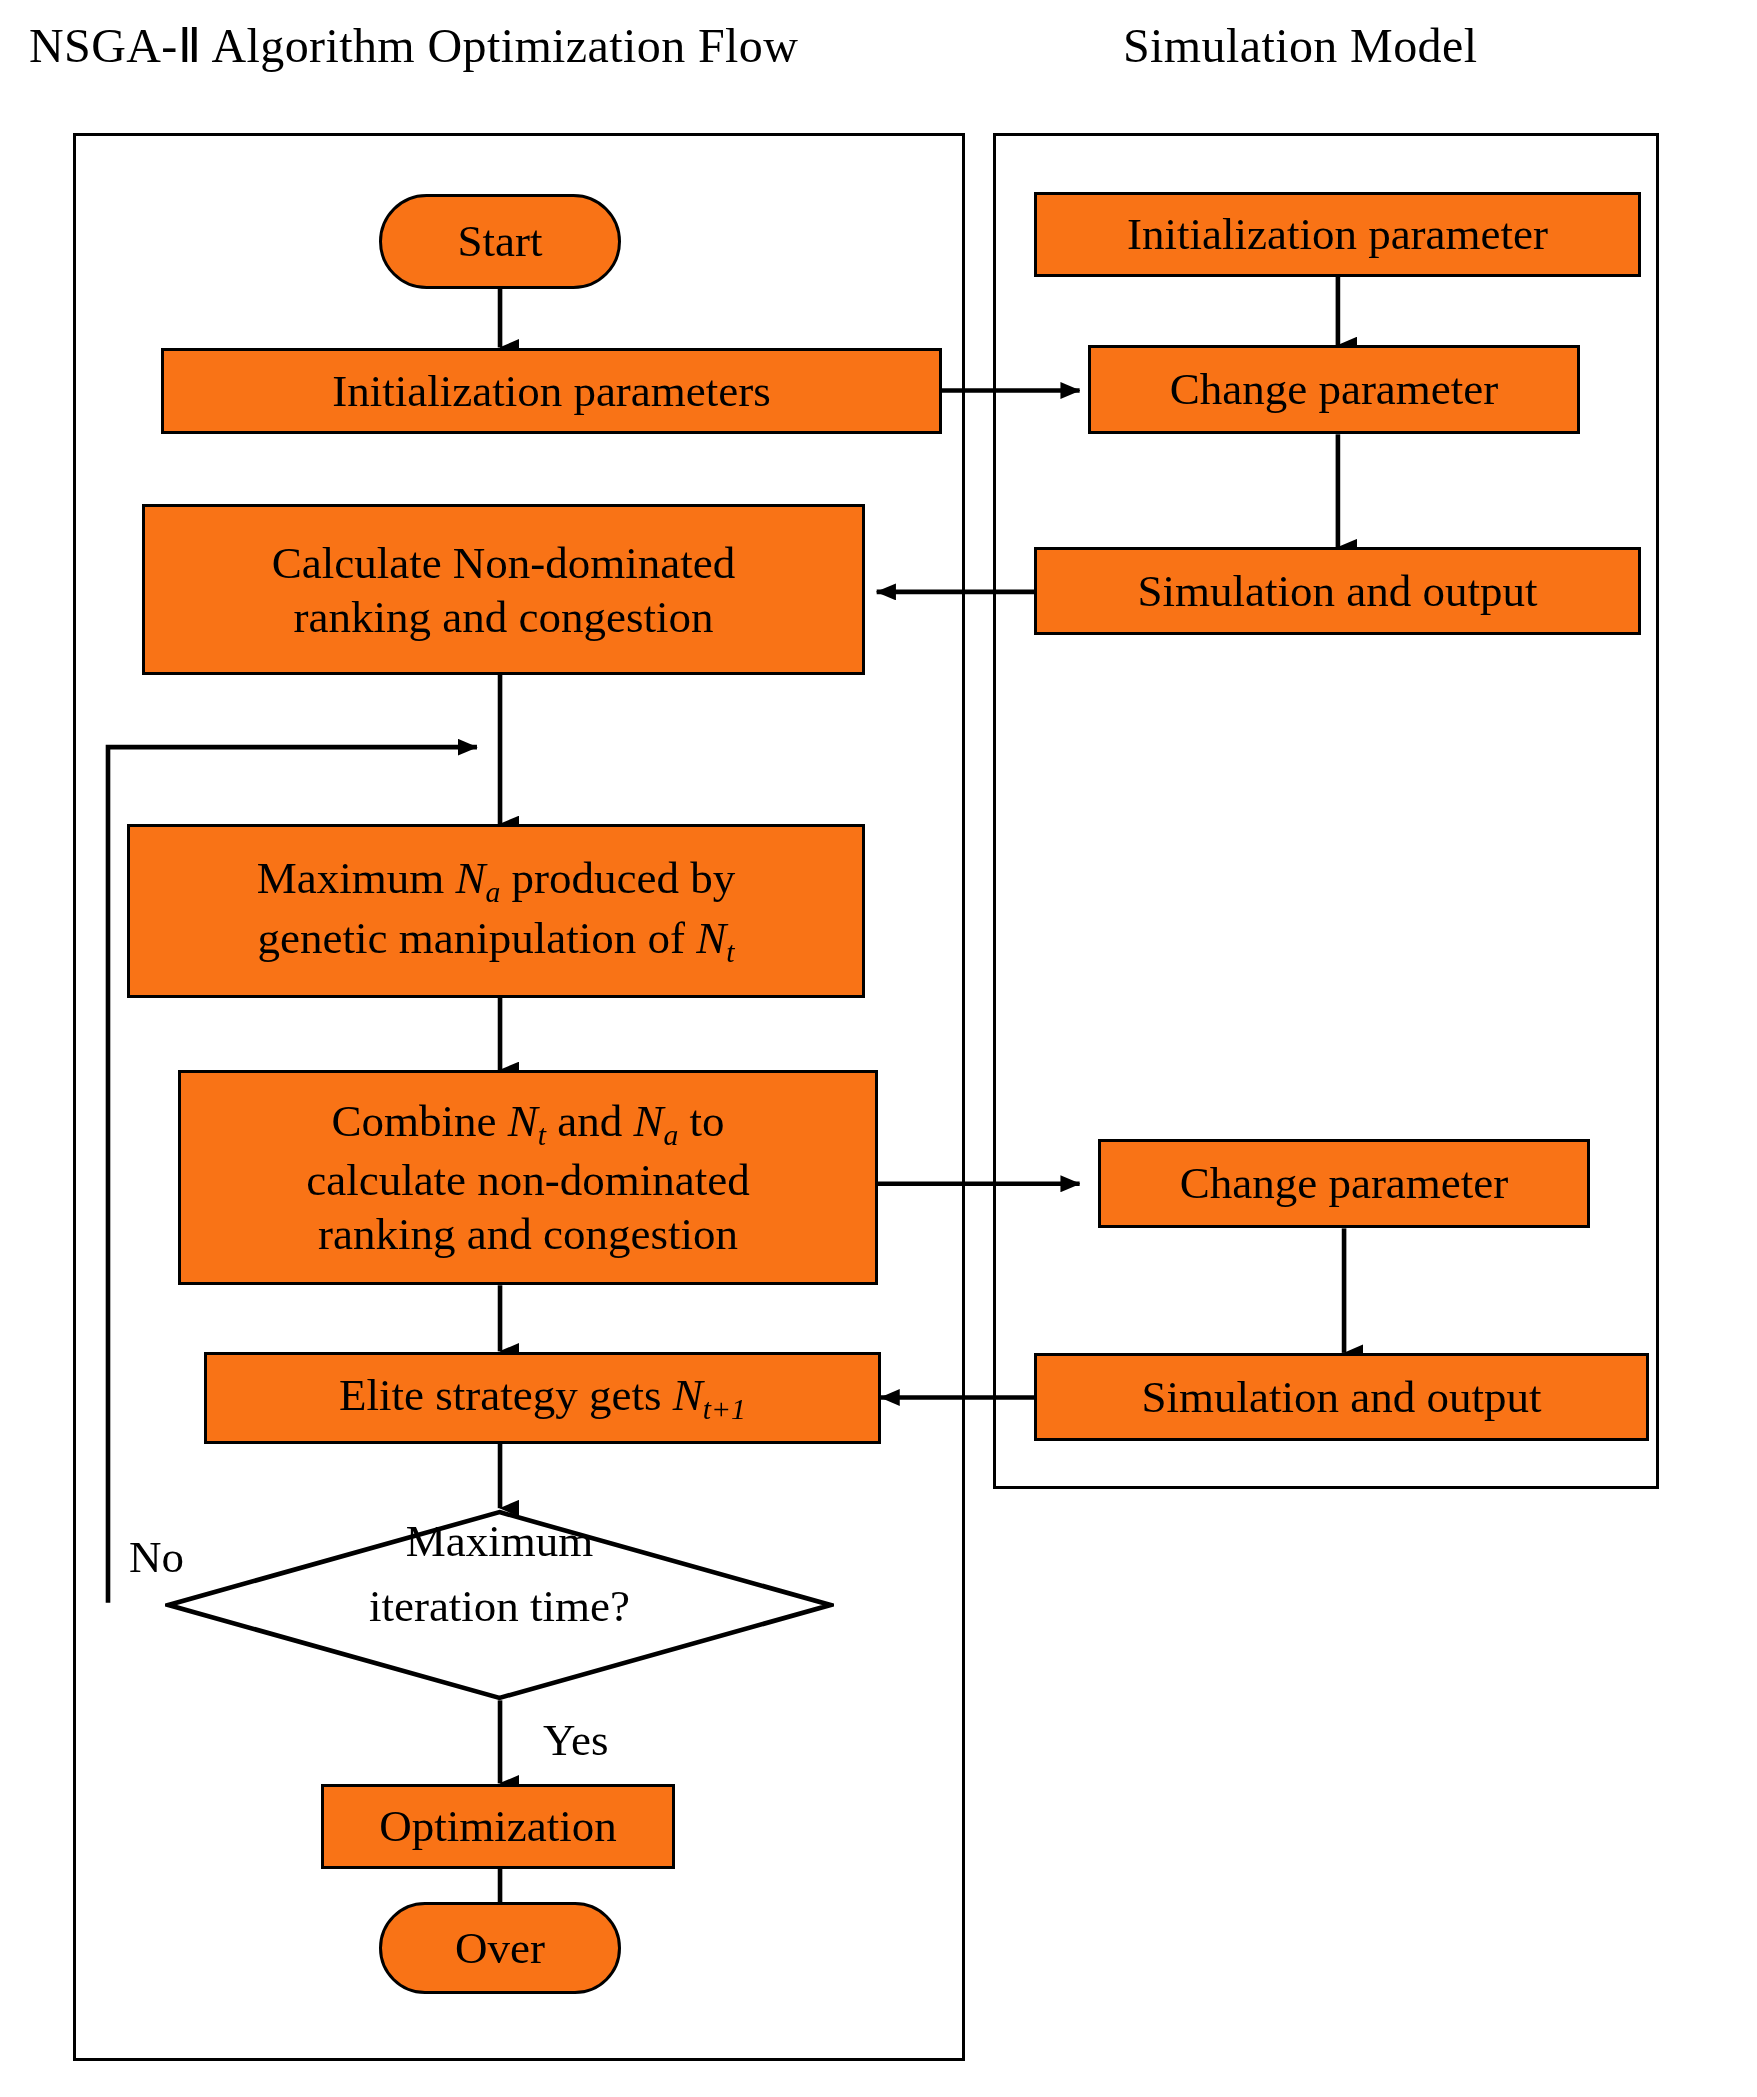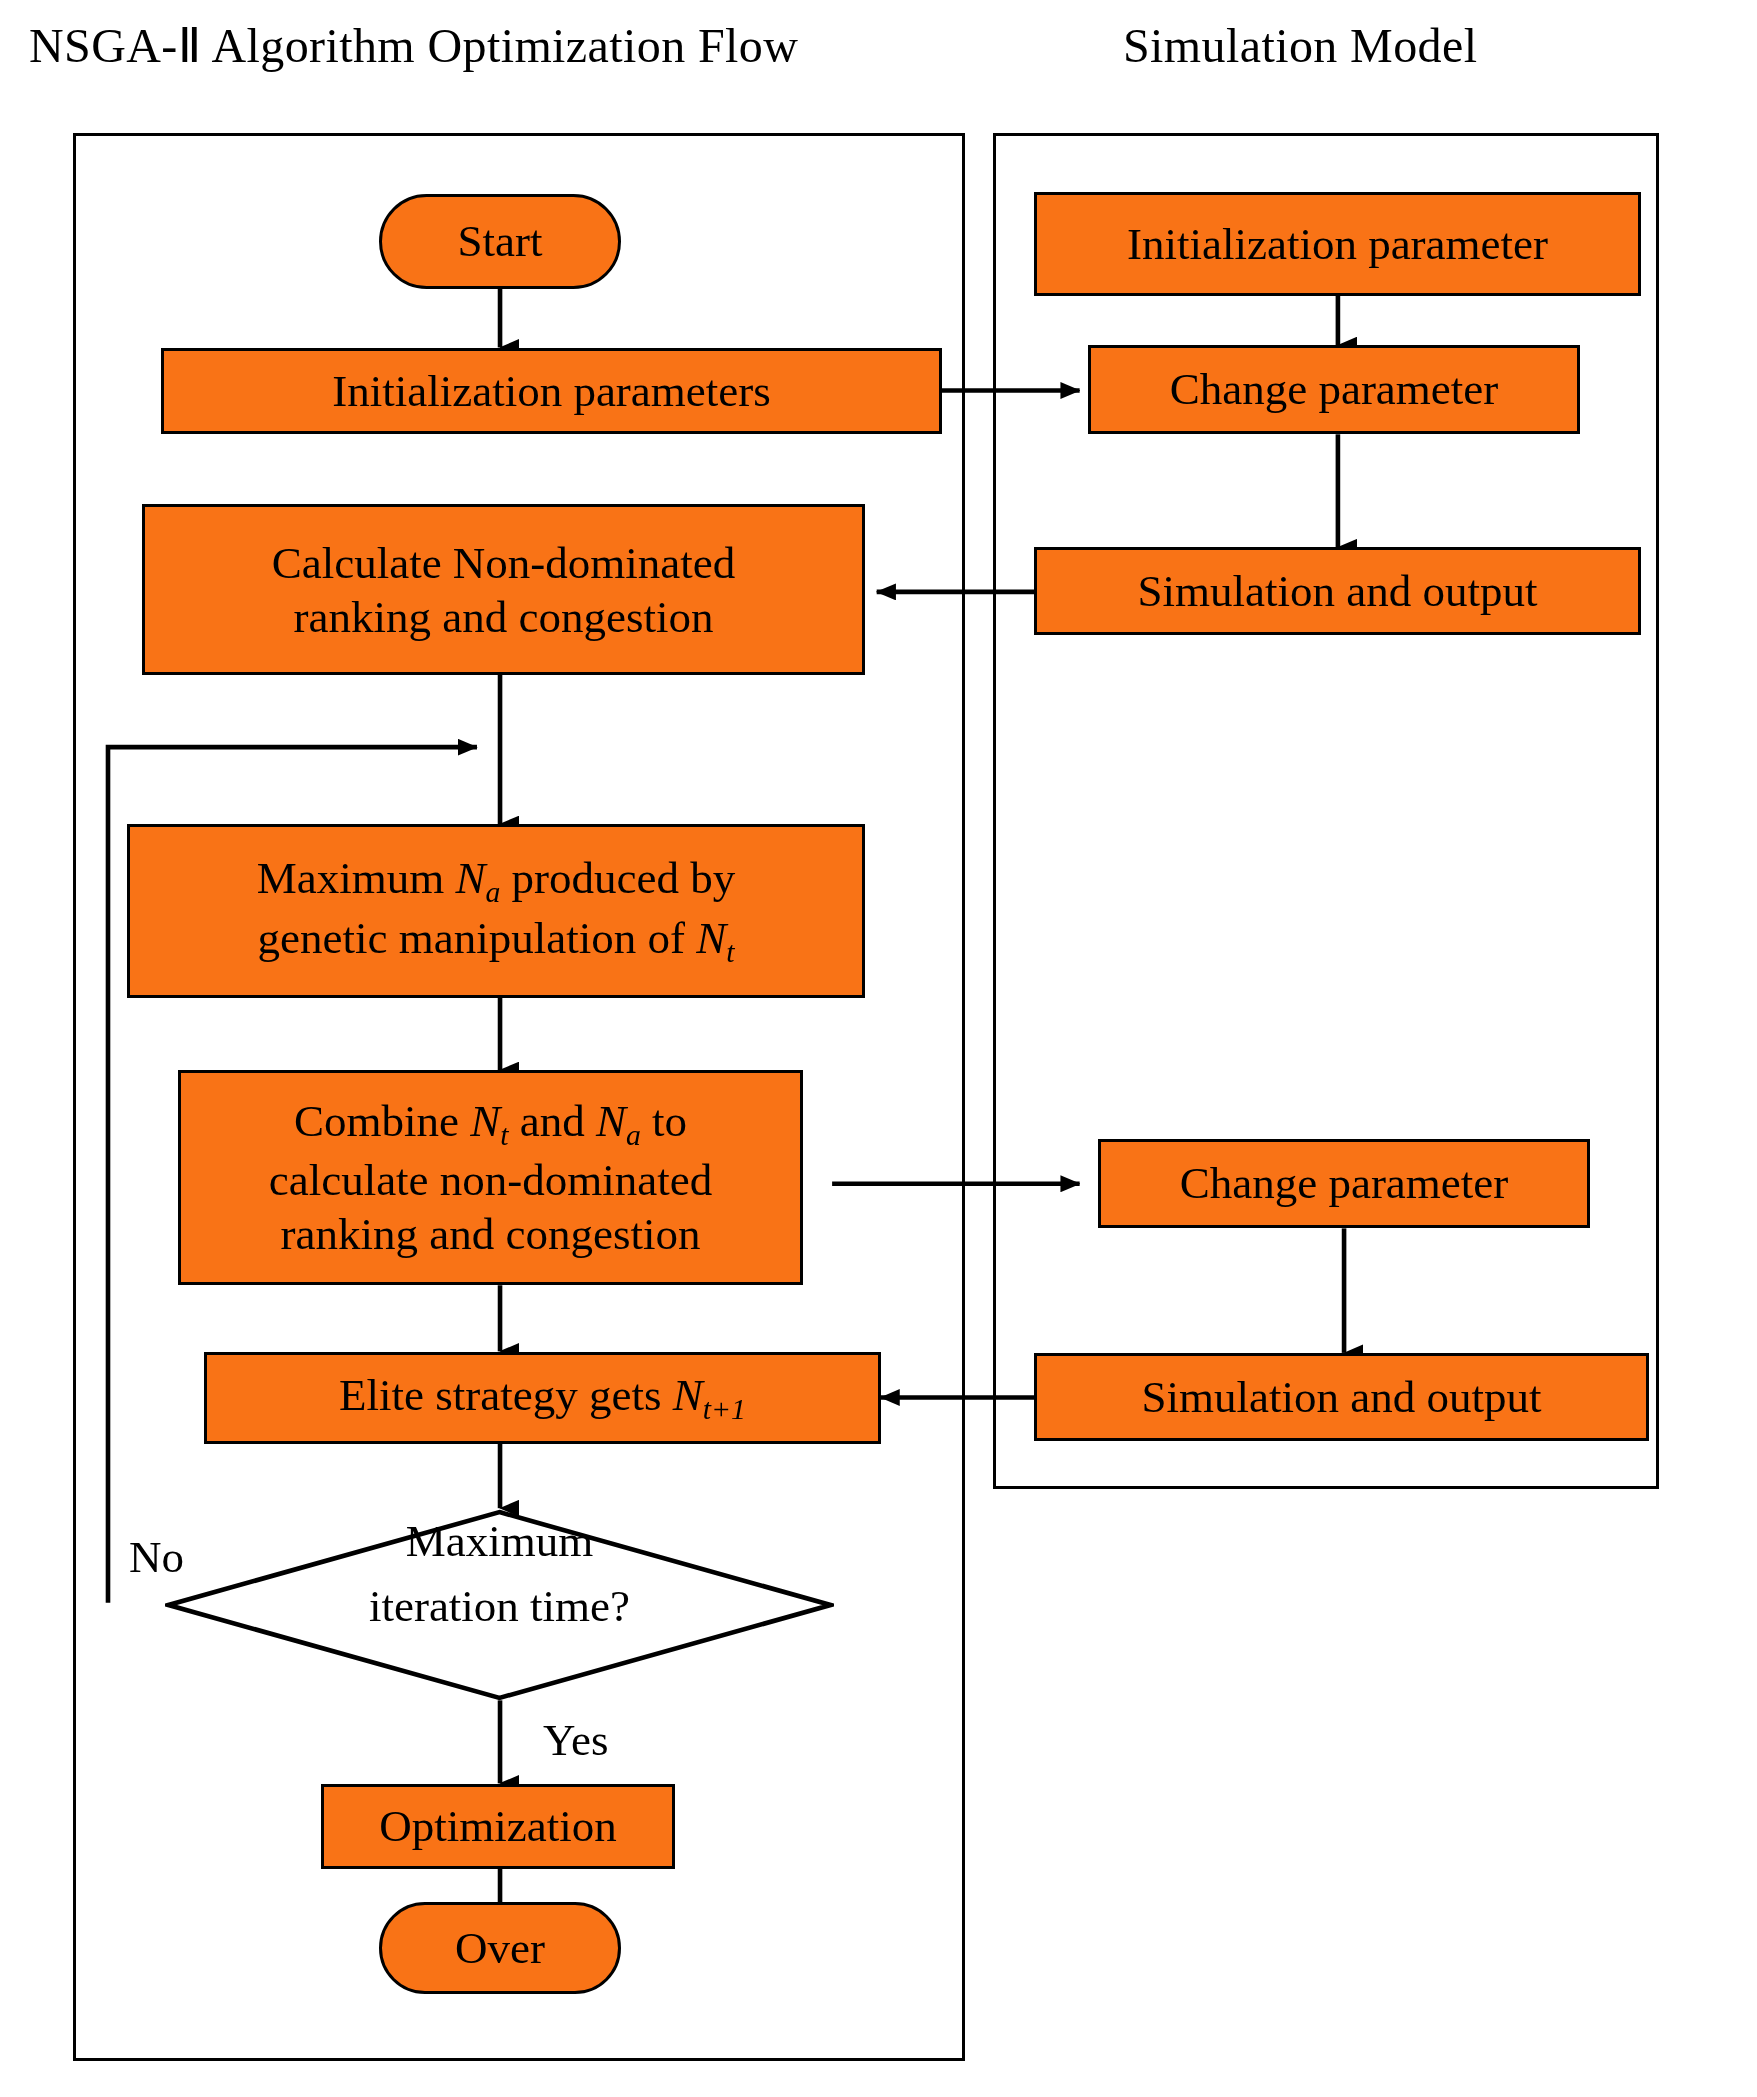--- a/index.html
+++ b/index.html
@@ -153,21 +153,21 @@
     <span class="txt">Calculate Non-dominated</span>
     <span class="txt">ranking and congestion</span>
   </div>
 
 
   <div class="node multi" style="left:127px; top:824px; width:738px; height:174px; flex-direction:column;">
     <span class="txt"><span>Maximum </span><span class="mi">N</span><span class="sub">a</span><span> produced by</span></span>
     <span class="txt"><span>genetic manipulation of </span><span class="mi">N</span><span class="sub">t</span></span>
   </div>
 
-  <div class="node multi" style="left:178px; top:1070px; width:625px; height:215px; flex-direction:column;">
+  <div class="node multi" style="left:178px; top:1070px; width:700px; height:215px; flex-direction:column;">
     <span class="txt"><span>Combine </span><span class="mi">N</span><span class="sub">t</span><span> and </span><span class="mi">N</span><span class="sub">a</span><span> to</span></span>
     <span class="txt">calculate non-dominated</span>
     <span class="txt">ranking and congestion</span>
   </div>
 
   <div class="node" style="left:204px; top:1352px; width:677px; height:92px;">
     <span class="txt"><span>Elite strategy gets </span><span class="mi">N</span><span class="sub">t+1</span></span>
   </div>
 
   <div class="diamond-wrap" style="left:165px; top:1509px; width:669px; height:192px;">
@@ -187,21 +187,21 @@
   <div class="edge-label" style="left:543px; top:1713px;">Yes</div>
 
   <div class="node" style="left:321px; top:1784px; width:354px; height:85px;">
     <span class="txt">Optimization</span>
   </div>
 
   <div class="node terminal" style="left:379px; top:1902px; width:242px; height:92px;">
     <span class="txt">Over</span>
   </div>
 
-  <div class="node" style="left:1034px; top:192px; width:607px; height:104px;">
+  <div class="node" style="left:1034px; top:192px; width:607px; height:85px;">
     <span class="txt">Initialization parameter</span>
   </div>
 
   <div class="node" style="left:1088px; top:345px; width:492px; height:89px;">
     <span class="txt">Change parameter</span>
   </div>
 
   <div class="node" style="left:1034px; top:547px; width:607px; height:88px;">
     <span class="txt">Simulation and output</span>
   </div>

